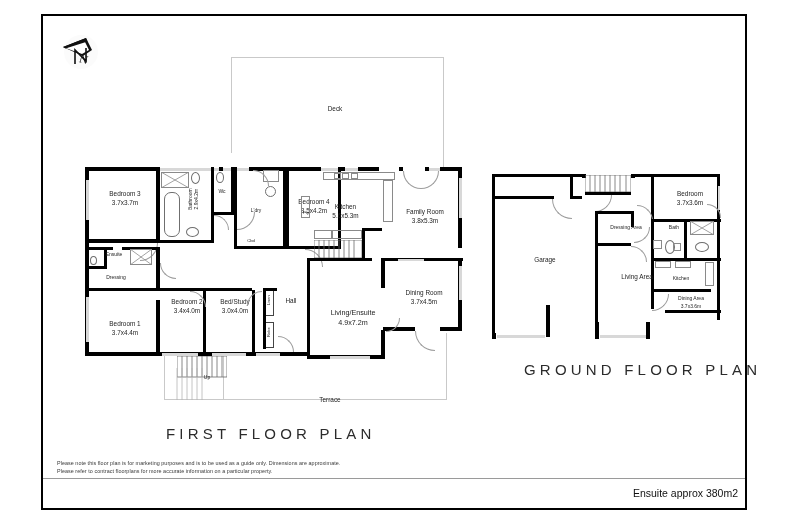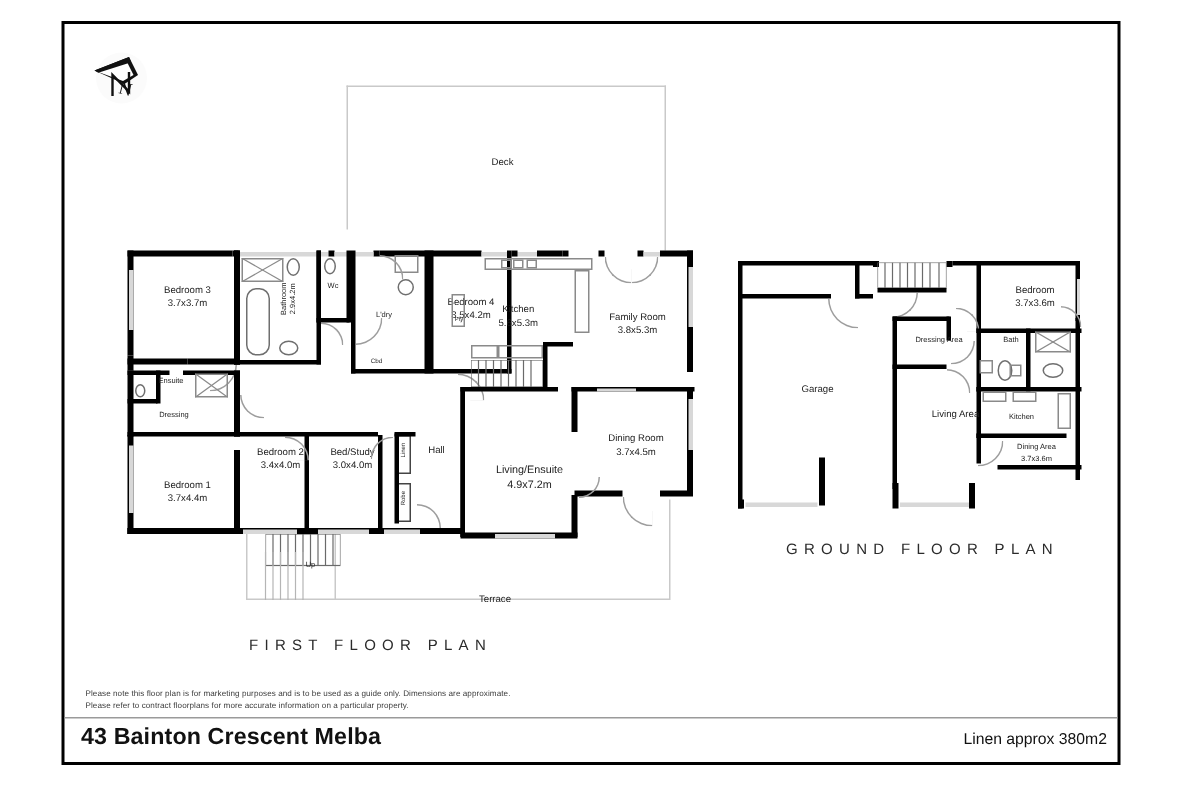--- a/index.html
+++ b/index.html
@@ -60,21 +60,21 @@
     position: absolute;
     right: 52px;
     top: 487px;
     font-size: 10.5px;
     color: #111;
     text-align: right;
   }
   
   .plan-title {
     position: absolute;
-    font-size: 10px;
+    font-size: 15px;
     letter-spacing: 4.2px;
     color: #2b2b2b;
     white-space: nowrap;
   }
   #title-first { left: 166px; top: 425px; }
   #title-ground { left: 524px; top: 361px; }
 
   
   #compass {
     position: absolute;
@@ -449,16 +449,15 @@
     <div class="door" style="left:652px; top:294px; width:17px; height:17px; border-top:none; border-left:none; border-radius:0 0 17px 0;"></div>
 
     <div class="plan-title" id="title-ground">GROUND FLOOR PLAN</div>
   </div>
 
   <div id="disclaimer">
     <div>Please note this floor plan is for marketing purposes and is to be used as a guide only. Dimensions are approximate.</div>
     <div>Please refer to contract floorplans for more accurate information on a particular property.</div>
   </div>
   <div id="footer-rule"></div>
-  <div id="address">43 Bainton Crescent Melba</div>
-  <div id="living-area">Linen approx 380m2</div>
+  <div id="living-area">Ensuite approx 380m2</div>
 
 </div>
 
 </body></html>

